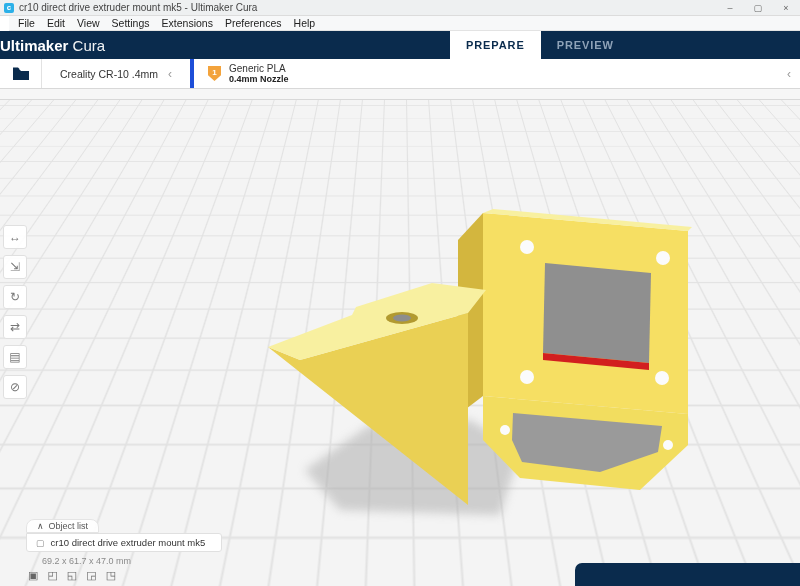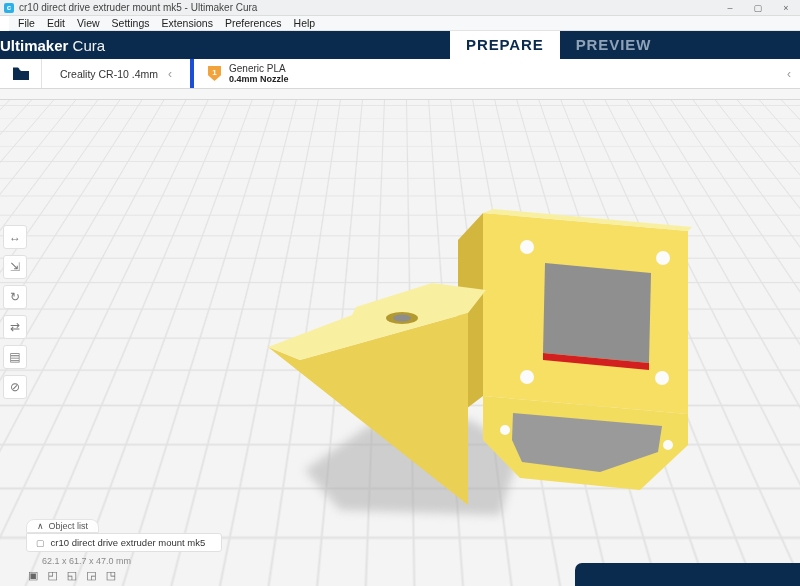--- a/index.html
+++ b/index.html
@@ -17,21 +17,21 @@
   
   .menubar { height:15px; background:#f7f8f9; border-bottom:1px solid #e3e3e3; display:flex; align-items:center; padding-left:3px; flex:0 0 auto;margin-left:9px; }
   .menubar span { font-size:10.5px; color:#222; padding:0 6px; }
 
   
   .mainheader { height:28px; background:#0a2b4d; position:relative; display:flex; align-items:center; flex:0 0 auto; }
   .brand { padding-left:0; color:#fff; font-size:15px; }
   .brand b { font-weight:700; }
   .brand i { font-style:normal; font-weight:300; opacity:.95; }
   .stages { position:absolute; left:450px; top:0; height:100%; display:flex; }
-  .stage { height:100%; line-height:28px; padding:0 16px; font-size:15px; font-weight:bold; letter-spacing:.9px; color:#8fa3b8; cursor:pointer; }
+  .stage { height:100%; line-height:28px; padding:0 16px; font-size:11px; font-weight:bold; letter-spacing:.9px; color:#8fa3b8; cursor:pointer; }
   .stage.active { background:#fff; color:#0a2b4d; }
 
   
   .configbar { height:30px; background:#fff; border-bottom:1px solid #d8d8d8; display:flex; align-items:stretch; flex:0 0 auto; }
   .open-btn { width:42px; display:flex; align-items:center; justify-content:center; border-right:1px solid #e2e2e2; cursor:pointer; }
   .printer-card { width:152px; display:flex; align-items:center; justify-content:center; border-right:4px solid #1d4ed8; cursor:pointer; }
   .printer-card .pname { font-size:10.5px; color:#333; }
   .chev { color:#9a9a9a; font-size:12px; margin-left:10px; }
   .material-card { display:flex; align-items:center; padding-left:14px; cursor:pointer; }
   .ext-badge { width:13px; height:15px; background:#f3a33c; clip-path:polygon(0 0,100% 0,100% 62%,50% 100%,0 62%); color:#fff; font-size:8px; font-weight:bold; text-align:center; line-height:13px; margin-right:8px; }
@@ -192,21 +192,21 @@
 
     <div class="object-panel">
       <div class="obj-header">
         <span>∧</span>
         <span>Object list</span>
       </div>
       <div class="obj-row">
         <span class="cube">▢</span>
         <span>cr10 direct drive extruder mount mk5</span>
       </div>
-      <div class="obj-dims">62.1 x 61.7 x 47.0 mm</div>
+      <div class="obj-dims">69.2 x 61.7 x 47.0 mm</div>
     </div>
 
     <div class="viewbar">
       <span>▣</span>
       <span>◰</span>
       <span>◱</span>
       <span>◲</span>
       <span>◳</span>
     </div>
 

